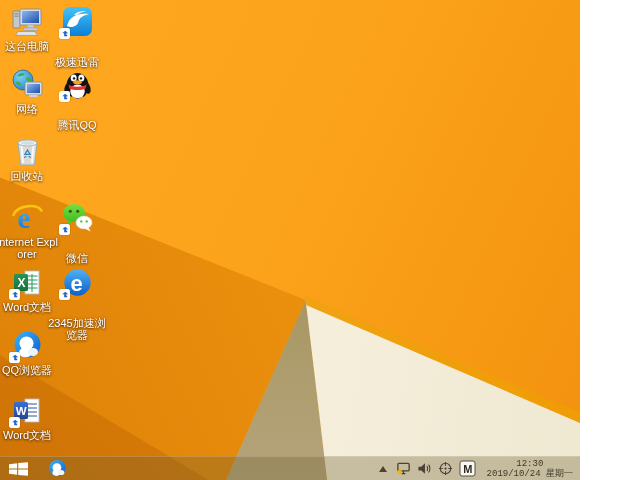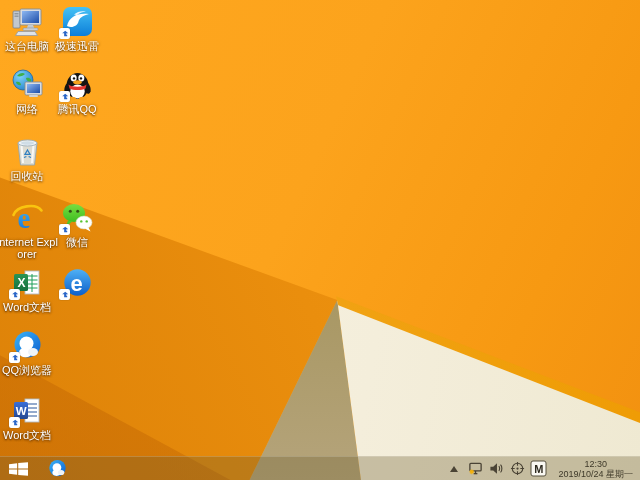--- a/index.html
+++ b/index.html
@@ -1,17 +1,17 @@
 <!DOCTYPE html>
 <html><head>
 <meta charset="utf-8">
 <style>
   html,body{margin:0;padding:0;}
   body{width:640px;height:480px;overflow:hidden;font-family:"Liberation Sans","DejaVu Sans",sans-serif;}
-  #screen{position:relative;width:640px;height:480px;overflow:hidden;background:linear-gradient(115deg,#ffa81f 0%,#fca31c 45%,#f79912 78%,#f29110 100%);}
+  #screen{position:relative;width:580px;height:480px;overflow:hidden;background:linear-gradient(115deg,#ffa81f 0%,#fca31c 45%,#f79912 78%,#f29110 100%);}
 
   
   .facet{position:absolute;inset:0;}
   .facet-left{background:linear-gradient(245deg,#f89c16 0%,#ea8e0d 55%,#dd8208 100%);
     clip-path:polygon(0% 37%,52.7% 62.5%,39% 100%,0% 100%);}
   .facet-bl{background:linear-gradient(215deg,rgba(206,116,4,0.15),rgba(198,106,4,0.6));
     clip-path:polygon(0% 74%,36% 100%,0% 100%);}
   .facet-khaki{background:linear-gradient(180deg,#93804a 0%,#a6955f 55%,#b5a47b 100%);
     clip-path:polygon(52.7% 62.5%,56.4% 100%,39% 100%);}
   .facet-cream{background:linear-gradient(100deg,#f9f4e4 0%,#f4eedb 60%,#efe9d2 100%);
@@ -23,34 +23,34 @@
   
   .cell{position:absolute;width:62px;display:flex;flex-direction:column;align-items:center;z-index:5;cursor:default;}
   .ic{width:33px;height:33px;position:relative;flex:0 0 auto;}
   .ic svg{display:block;}
   .lbl{margin-top:2px;font-size:11px;line-height:12px;color:#fff;text-align:center;
        text-shadow:0 1px 2px rgba(60,30,0,0.8),0 0 3px rgba(60,30,0,0.5);word-break:break-all;}
   .sc{position:absolute;left:-2px;bottom:-1px;width:11px;height:11px;background:#fff;border-radius:2px;
       box-shadow:0 0 1px rgba(0,0,0,0.55);display:flex;align-items:center;justify-content:center;}
 
   
-  .c1{left:-4px;} .c2{left:46px;}
+  .c1{left:-4px;} .c2{left:46px;gap:16px;}
   .r1{top:5px;} .r2{top:68px;} .r3{top:135px;} .r4{top:201px;} .r5{top:266px;} .r6{top:329px;} .r7{top:394px;}
 
   
   .taskbar{position:absolute;left:0;right:0;bottom:0;height:23px;z-index:10;
     background:rgba(108,94,50,0.33);border-top:1px solid rgba(255,255,255,0.18);
     display:flex;align-items:center;}
   .start-btn{width:36px;height:23px;display:flex;align-items:center;justify-content:center;}
   .task-item{width:30px;height:23px;display:flex;align-items:center;justify-content:center;margin-left:6px;}
   .tb-spacer{flex:1;}
   .tray{display:flex;align-items:center;gap:5px;height:23px;}
   .tray-ic{display:flex;align-items:center;justify-content:center;width:16px;height:16px;}
   .clock{display:flex;flex-direction:column;align-items:center;justify-content:center;
-         padding:0 7px 0 6px;font-size:9px;line-height:10px;color:#3e3929;white-space:nowrap;}
+         padding:0 7px 0 6px;font-size:9px;line-height:10px;color:#3e3929;white-space:nowrap;font-family:Liberation Mono, monospace;}
 </style>
 </head>
 <body>
 
 <div id="screen">
 
   <div class="facet facet-left"></div>
   <div class="facet facet-bl"></div>
   <div class="facet facet-khaki"></div>
   <div class="facet facet-cream"></div>
@@ -239,20 +239,21 @@
           </defs>
         <circle cx="16.5" cy="16.5" r="13.2" fill="url(#b45)"></circle>
         <text x="9.5" y="24.5" font-size="22" font-weight="bold" fill="#fff" font-family="Liberation Sans, sans-serif">e</text>
       </svg>
       <span class="sc">
         <svg viewBox="0 0 10 10" width="9" height="9">
             <path d="M2 8 L2 4.6 L5.2 4.6 L5.2 2.4 L8 5.8 L5.2 9.2 L5.2 7 L3.6 7 L3.6 8 Z" transform="rotate(-90 5 5)" fill="#2a66c8"></path>
           </svg>
       </span>
     </div>
+    <div class="lbl">2345加速浏览器</div>
   </div>
 
   <div class="cell c1 r6">
     <div class="ic">
       <svg viewBox="0 0 33 33" width="33" height="33">
         <defs>
             <linearGradient id="qbg" x1="0" y1="0" x2="1" y2="1">
           <stop offset="0" stop-color="#3bb4f7"></stop>
               <stop offset="1" stop-color="#0b5ed0"></stop>
             </linearGradient>

